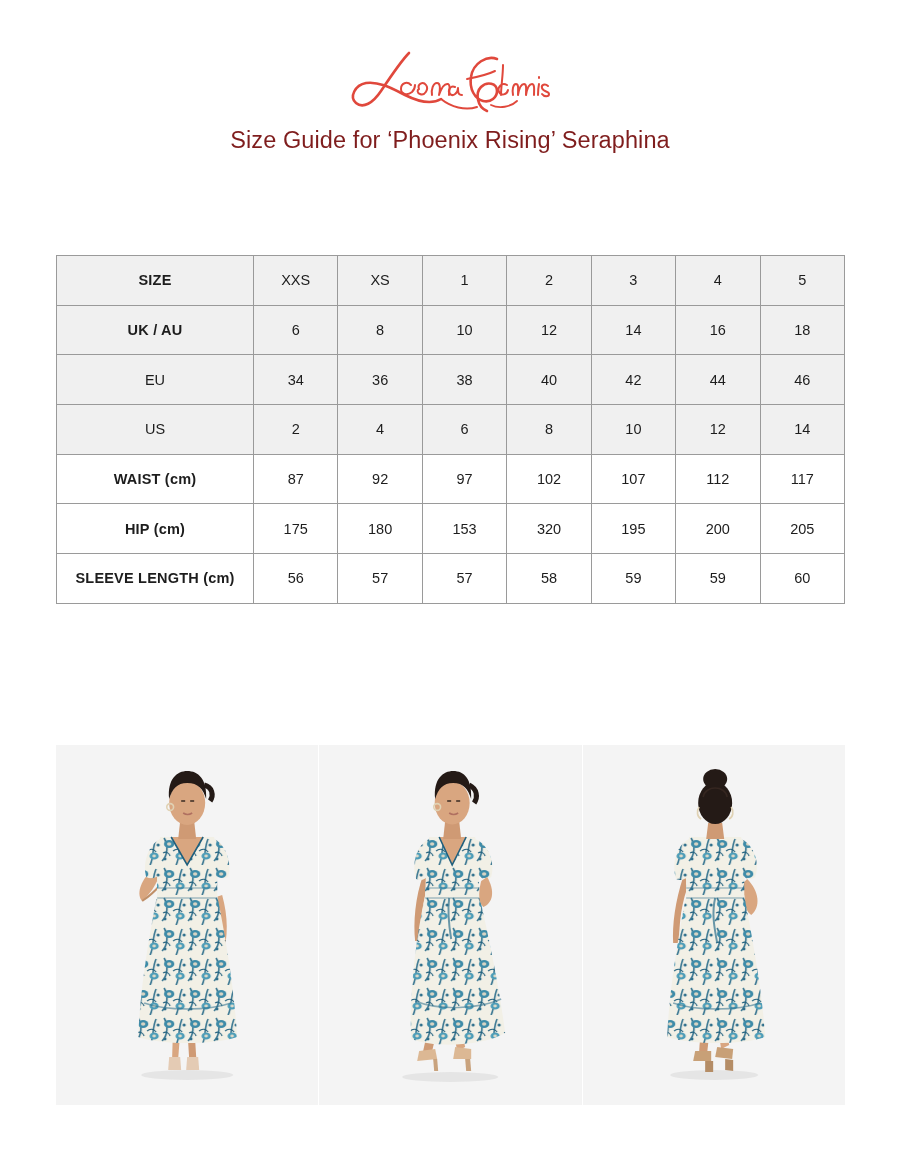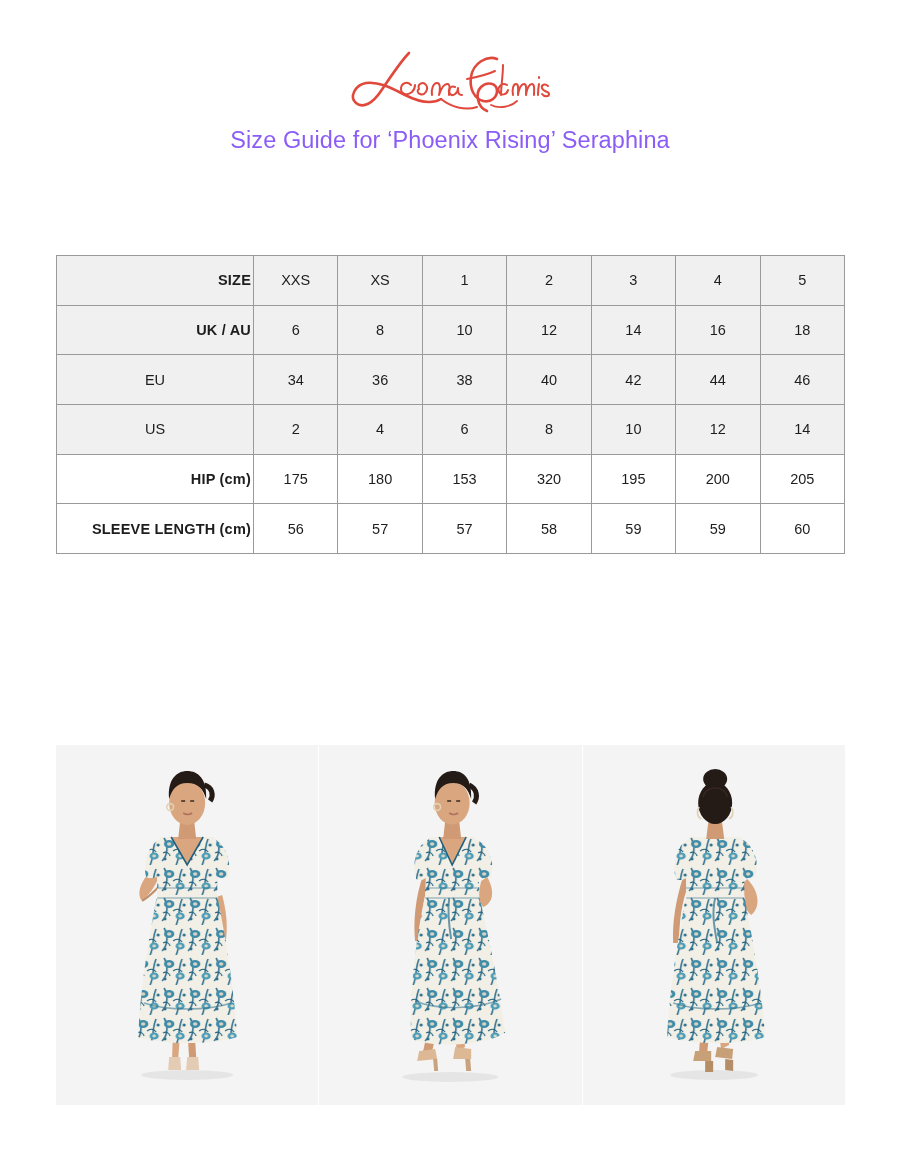--- a/index.html
+++ b/index.html
@@ -25,21 +25,21 @@
     align-items: center;
     height: 110px;
   }
   .logo-svg { display: block; }
 
   
   .page-title {
     text-align: center;
     font-size: 23.5px;
     font-weight: 400;
-    color: #8b5cf6;
+    color: #7f1d1d;
     letter-spacing: 0.1px;
     margin: 0;
     padding-top: 17px;
     font-family: "Liberation Sans", sans-serif;
   }
 
   
   .table-wrap {
     position: absolute;
     left: 56px;
@@ -69,21 +69,20 @@
   table.size-table tr.plain td {
     background: #ffffff;
   }
   table.size-table td.bold,
   table.size-table tr.bold-row td {
     font-weight: normal;
   }
   table.size-table td.rowlabel.bold {
     font-weight: bold;
     letter-spacing: 0.2px;
-    text-align: right;
   }
 
   
   .photo-strip {
     position: absolute;
     left: 56px;
     top: 745px;
     width: 789px;
     height: 360px;
     display: flex;
@@ -164,20 +163,30 @@
         </tr>
         <tr class="shaded">
           <td class="rowlabel">US</td>
           <td>2</td>
           <td>4</td>
           <td>6</td>
           <td>8</td>
           <td>10</td>
           <td>12</td>
           <td>14</td>
+        </tr>
+        <tr class="plain">
+          <td class="rowlabel bold">WAIST (cm)</td>
+          <td>87</td>
+          <td>92</td>
+          <td>97</td>
+          <td>102</td>
+          <td>107</td>
+          <td>112</td>
+          <td>117</td>
         </tr>
         <tr class="plain">
           <td class="rowlabel bold">HIP (cm)</td>
           <td>175</td>
           <td>180</td>
           <td>153</td>
           <td>320</td>
           <td>195</td>
           <td>200</td>
           <td>205</td>

